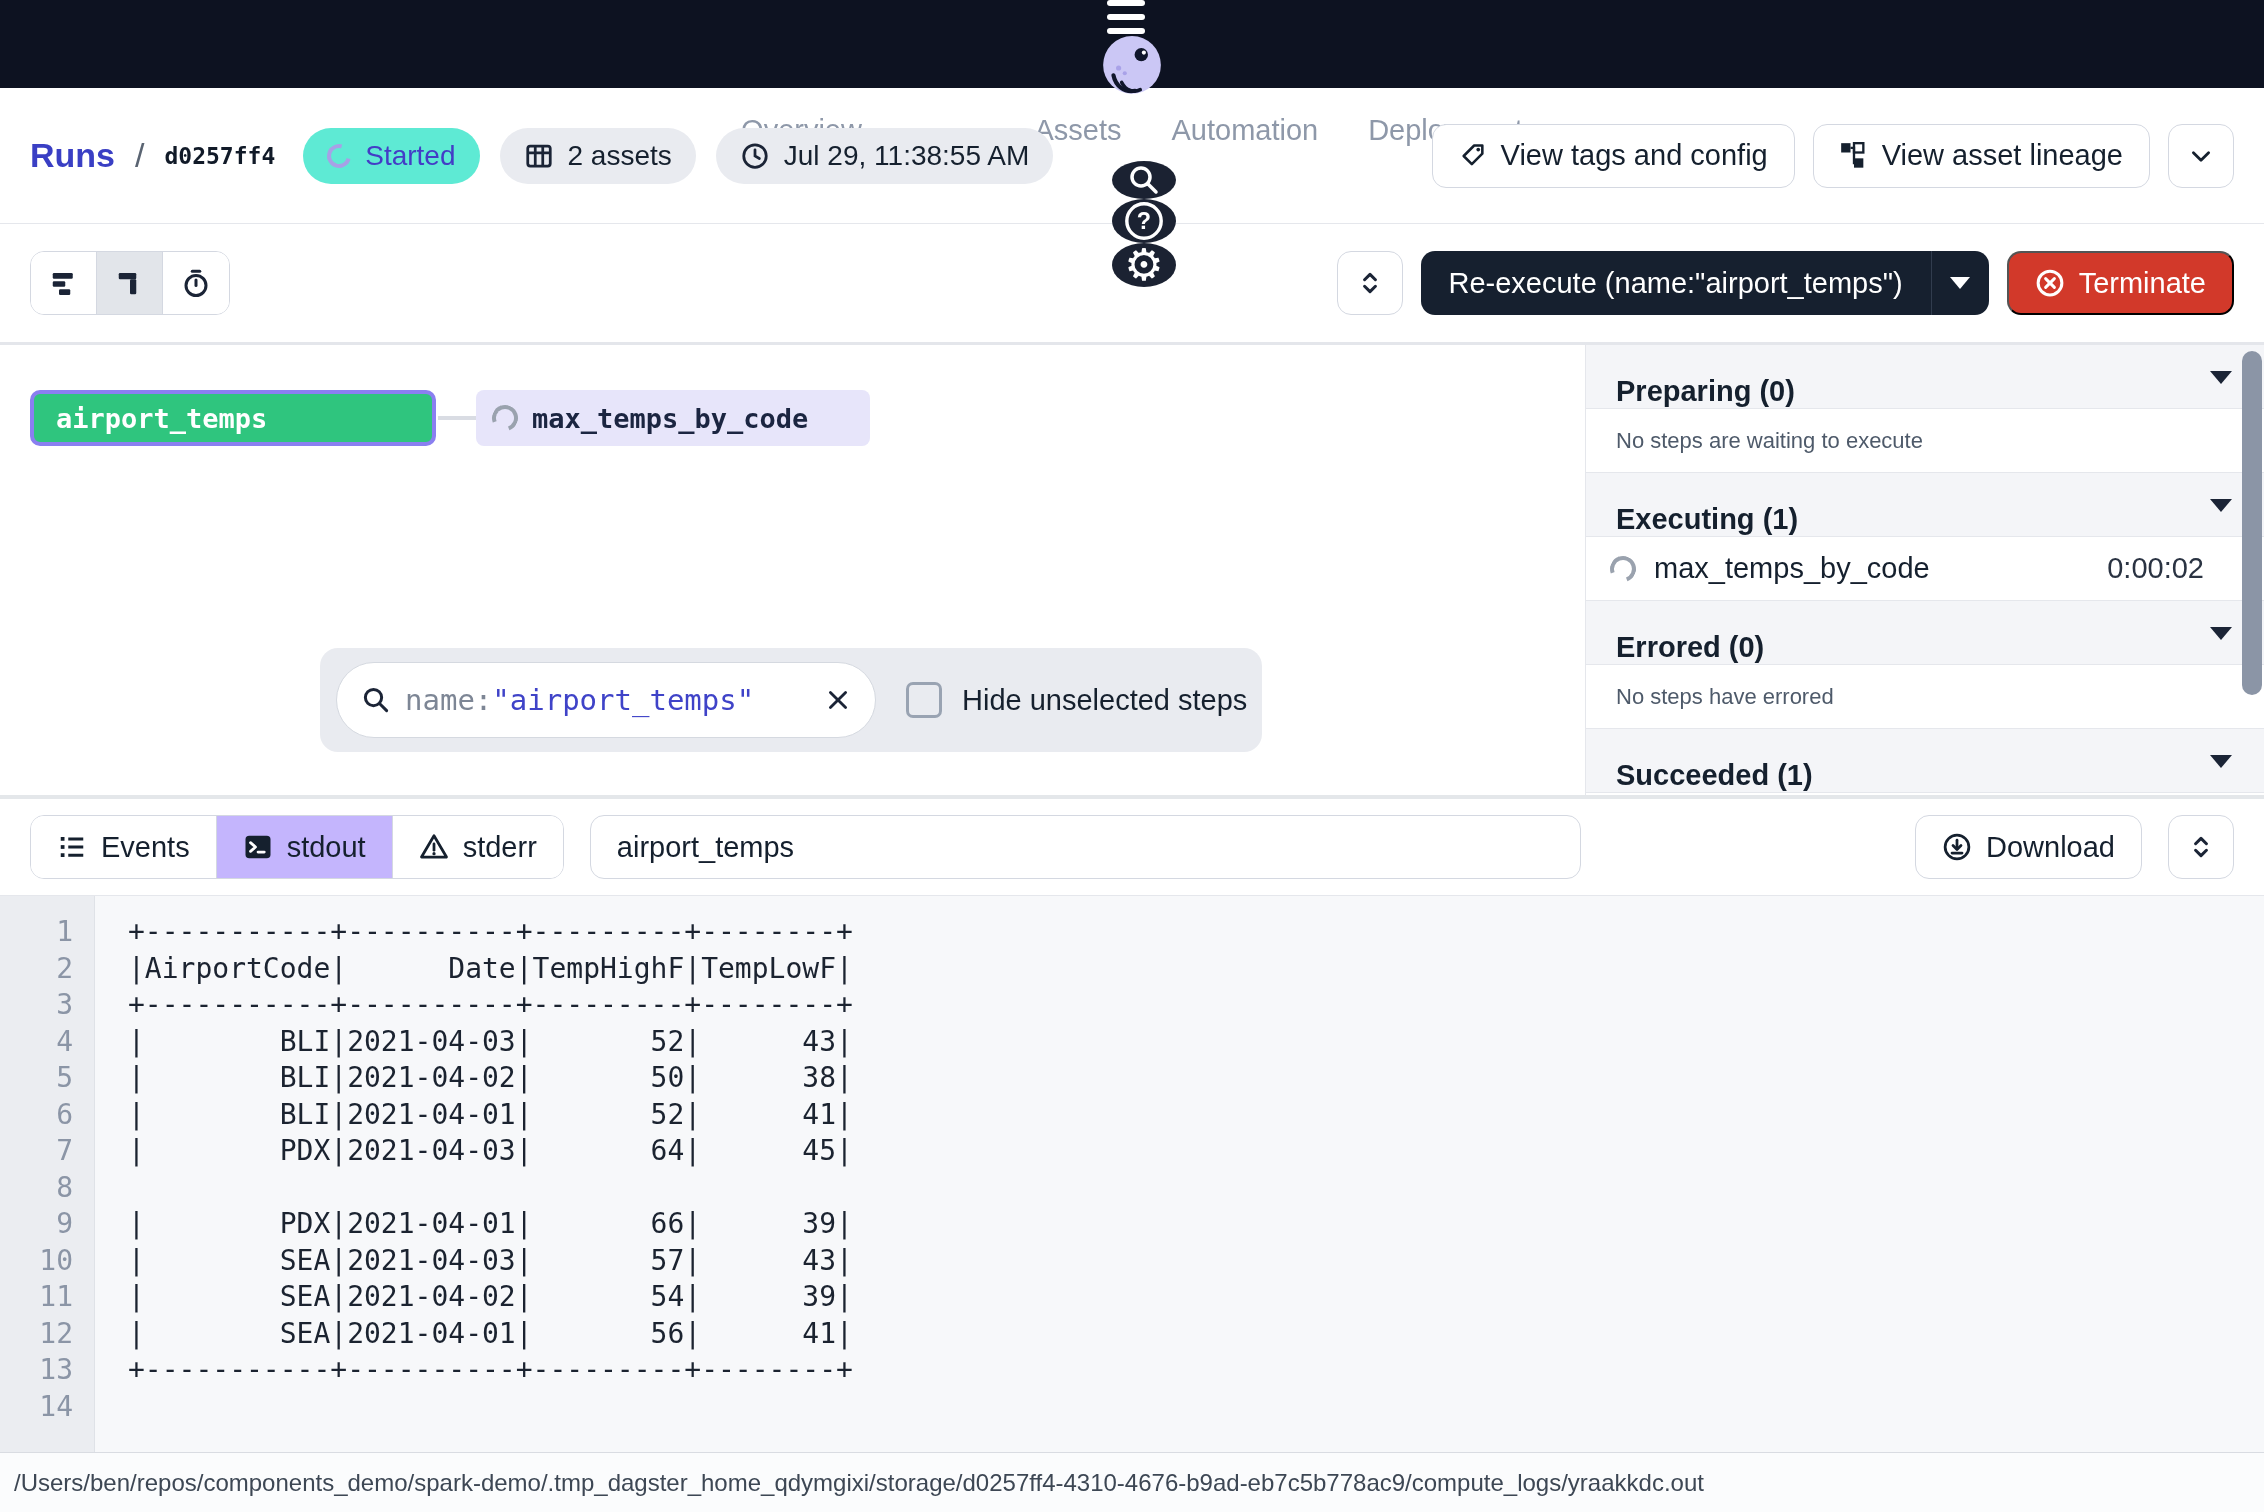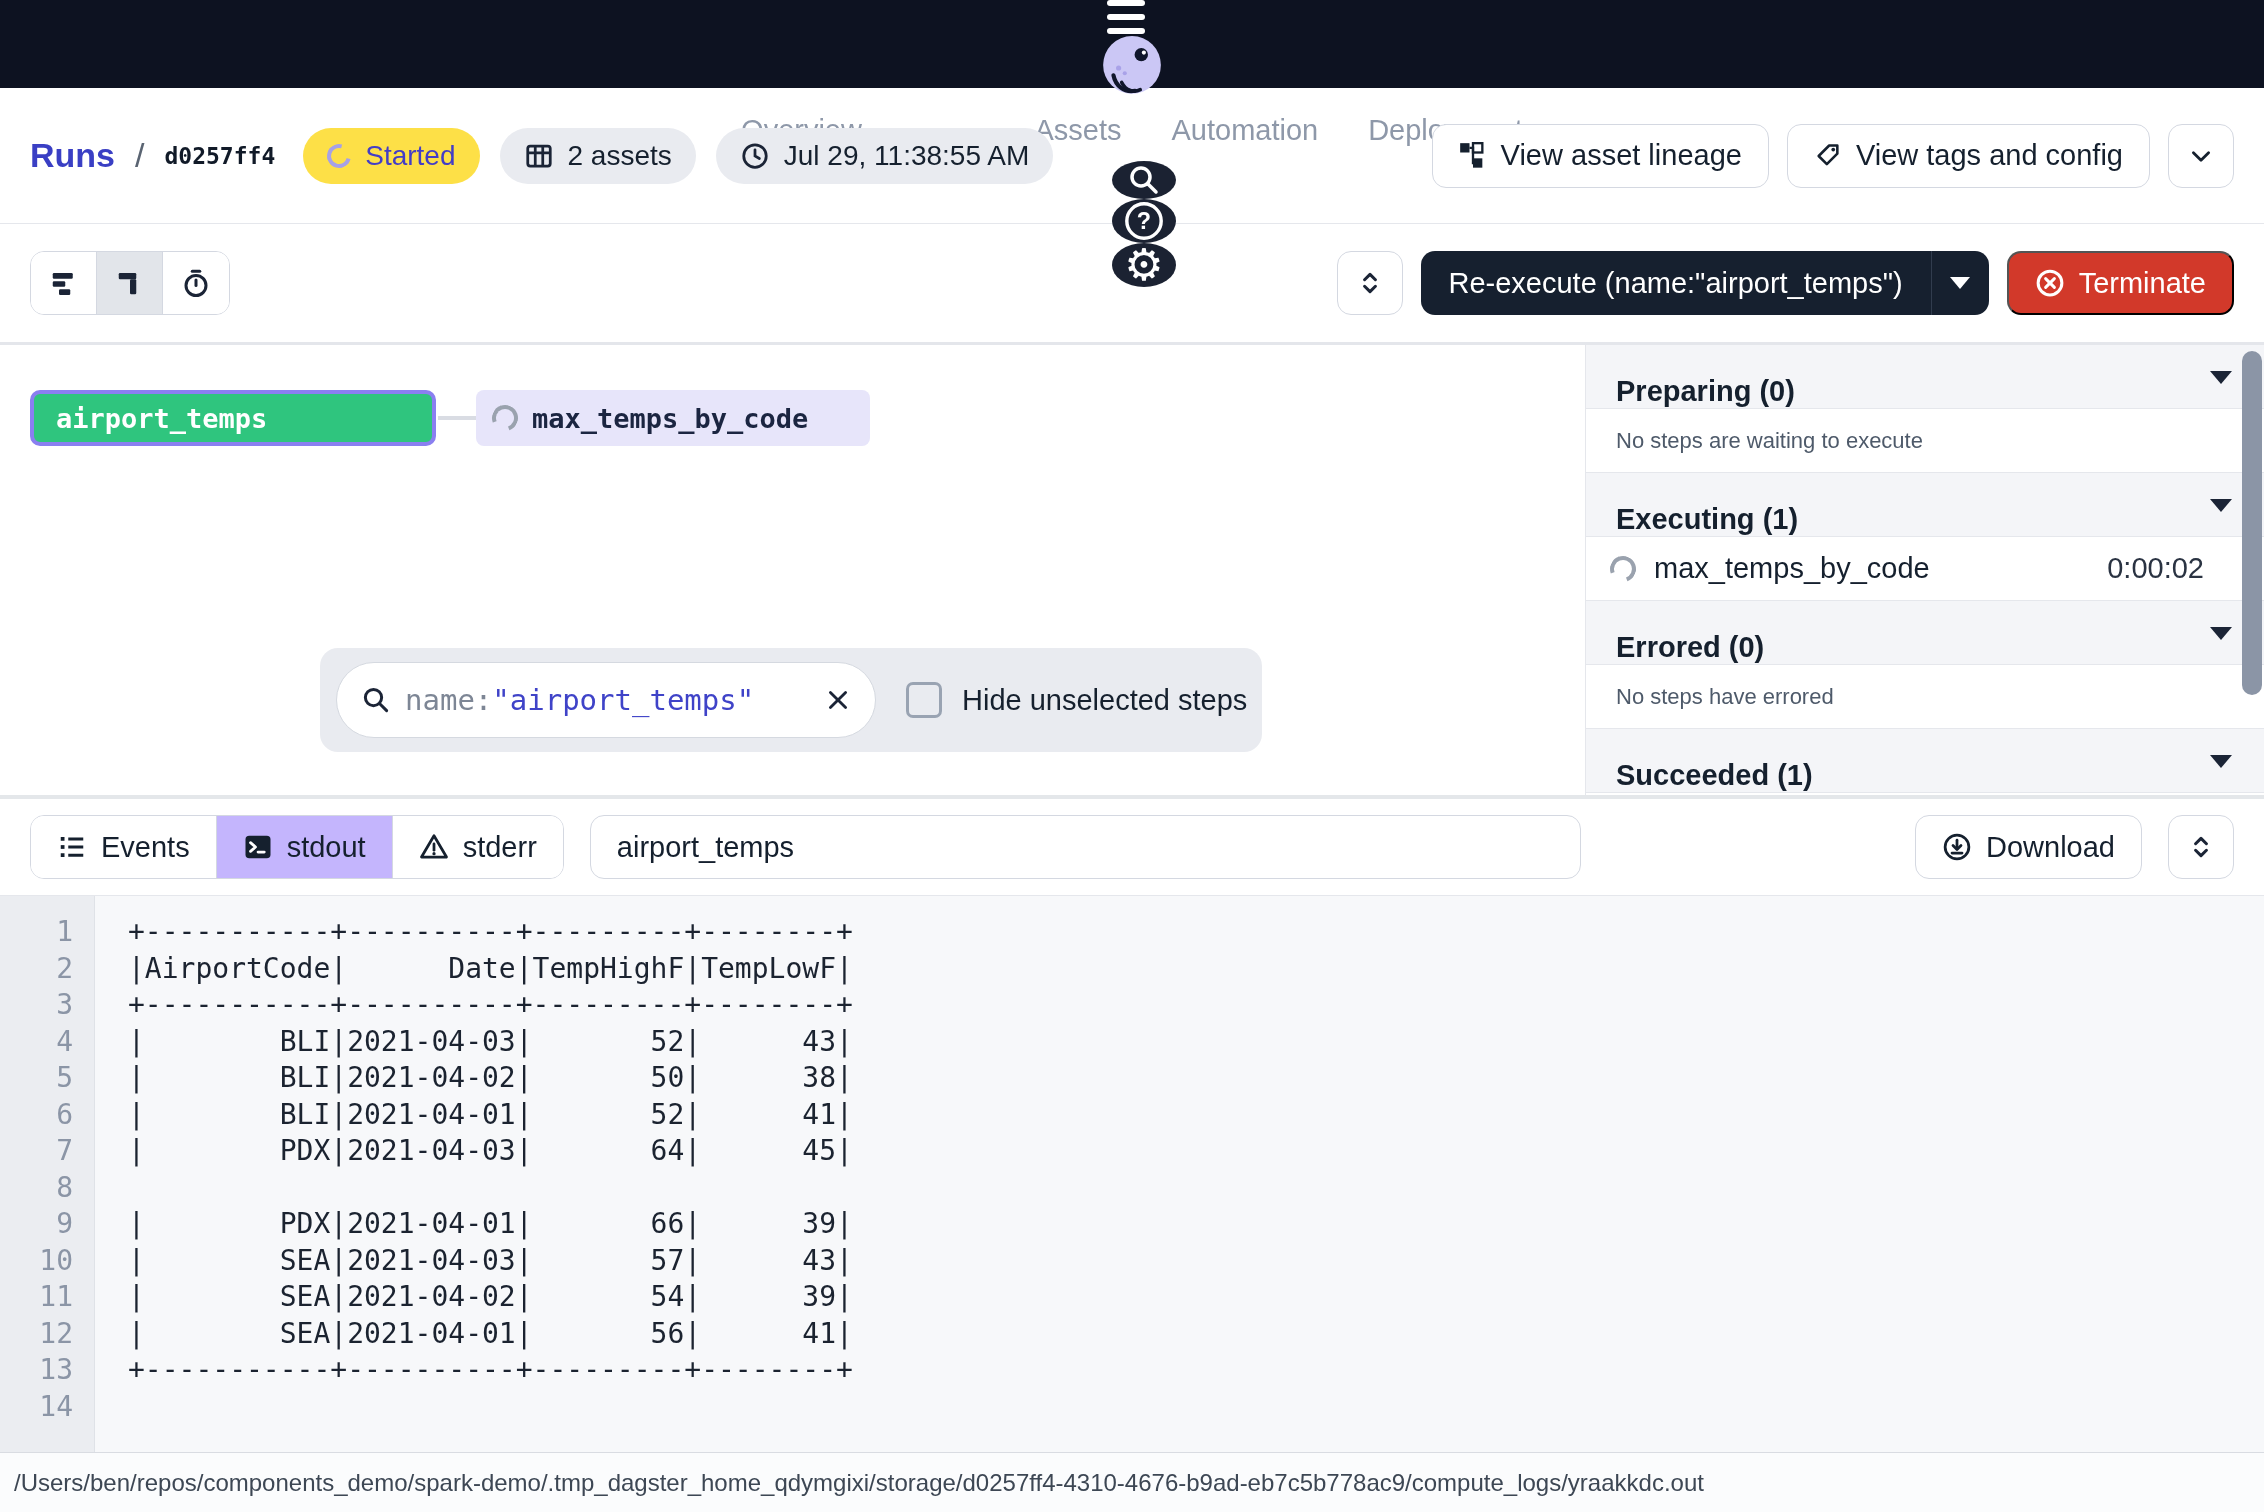--- a/index.html
+++ b/index.html
@@ -18,21 +18,21 @@
   .nav-spacer { flex:1; }
   .nav-icon-btn { width:64px; height:64px; border-radius:50%; background:#1b2232; color:#fff; display:flex; align-items:center; justify-content:center; margin-left:24px; cursor:pointer; }
   .gear-glyph { font-size:44px; line-height:1; color:#fff; font-family:"DejaVu Sans", sans-serif; }
 
   
   .breadcrumb-row { height:136px; display:flex; align-items:center; padding:0 30px; border-bottom:1px solid #e5e7ec; background:#fff; }
   .bc-left { display:flex; align-items:center; gap:20px; flex:1; }
   .runs-link { color:#3a3fc4; font-size:34px; font-weight:600; cursor:pointer; }
   .bc-sep { color:#5a6472; font-size:34px; }
   .run-id { font-family:"DejaVu Sans Mono", monospace; font-size:23px; font-weight:bold; color:#111a28; }
-  .badge-started { display:flex; align-items:center; gap:14px; background:#fde047; color:#433dc6; border-radius:999px; padding:0 24px; height:56px; font-size:28px; margin-left:8px; }
+  .badge-started { display:flex; align-items:center; gap:14px; background:#5eead4; color:#433dc6; border-radius:999px; padding:0 24px; height:56px; font-size:28px; margin-left:8px; }
   .ring { width:24px; height:24px; border-radius:50%; border:4px solid #a7a1e6; border-right-color:transparent; transform:rotate(-30deg); }
   .chip { display:flex; align-items:center; gap:14px; background:#e9ebf0; color:#15202e; border-radius:999px; padding:0 24px; height:56px; font-size:28px; }
   .bc-actions { display:flex; align-items:center; gap:18px; }
   .btn-outline { display:flex; align-items:center; gap:14px; height:64px; padding:0 26px; background:#fff; border:1px solid #d4d8e1; border-radius:14px; font-size:29px; color:#15202e; cursor:pointer; }
   .btn-sq { width:66px; justify-content:center; padding:0; }
 
   
   .toolbar-row { height:121px; display:flex; align-items:center; padding:0 30px; gap:18px; border-bottom:3px solid #e4e6eb; background:#fff; }
   .segmented { display:flex; border:1px solid #d4d8e1; border-radius:14px; overflow:hidden; height:64px; background:#fff; }
   .seg-btn { width:66px; display:flex; align-items:center; justify-content:center; color:#1b2436; background:#fff; border-right:1px solid #d4d8e1; cursor:pointer; }
@@ -157,33 +157,33 @@
       <svg width="30" height="30" viewBox="0 0 24 24">
         <circle cx="12" cy="12" r="9" fill="none" stroke="#1b2436" stroke-width="2.2"></circle>
         <path d="M12 7v5l3.5 2" fill="none" stroke="#1b2436" stroke-width="2.2" stroke-linecap="round"></path>
       </svg>
       <span>Jul 29, 11:38:55 AM</span>
     </span>
   </div>
   <div class="bc-actions">
     <button class="btn-outline">
       <svg width="28" height="28" viewBox="0 0 24 24">
+        <path d="M13 3h7v7L11 19l-7-7 9-9z" fill="none" stroke="#15202e" stroke-width="2.2" stroke-linejoin="round"></path>
+        <circle cx="16.5" cy="6.5" r="1.6" fill="#15202e"></circle>
+      </svg>
+      <span>View tags and config</span>
+    </button>
+    <button class="btn-outline">
+      <svg width="28" height="28" viewBox="0 0 24 24">
         <rect x="1" y="1" width="8" height="8" fill="#15202e"></rect>
         <rect x="12" y="1" width="8" height="8" fill="none" stroke="#15202e" stroke-width="2"></rect>
         <rect x="12" y="14" width="8" height="8" fill="#15202e"></rect>
         <path d="M9 5h3v13h1" fill="none" stroke="#15202e" stroke-width="2"></path>
       </svg>
       <span>View asset lineage</span>
-    </button>
-    <button class="btn-outline">
-      <svg width="28" height="28" viewBox="0 0 24 24">
-        <path d="M13 3h7v7L11 19l-7-7 9-9z" fill="none" stroke="#15202e" stroke-width="2.2" stroke-linejoin="round"></path>
-        <circle cx="16.5" cy="6.5" r="1.6" fill="#15202e"></circle>
-      </svg>
-      <span>View tags and config</span>
     </button>
     <button class="btn-outline btn-sq">
       <svg width="26" height="26" viewBox="0 0 24 24">
         <polyline points="5,9 12,16 19,9" fill="none" stroke="#15202e" stroke-width="2.6" stroke-linecap="round" stroke-linejoin="round"></polyline>
       </svg>
     </button>
   </div>
 </section>
 
 <section class="toolbar-row">

